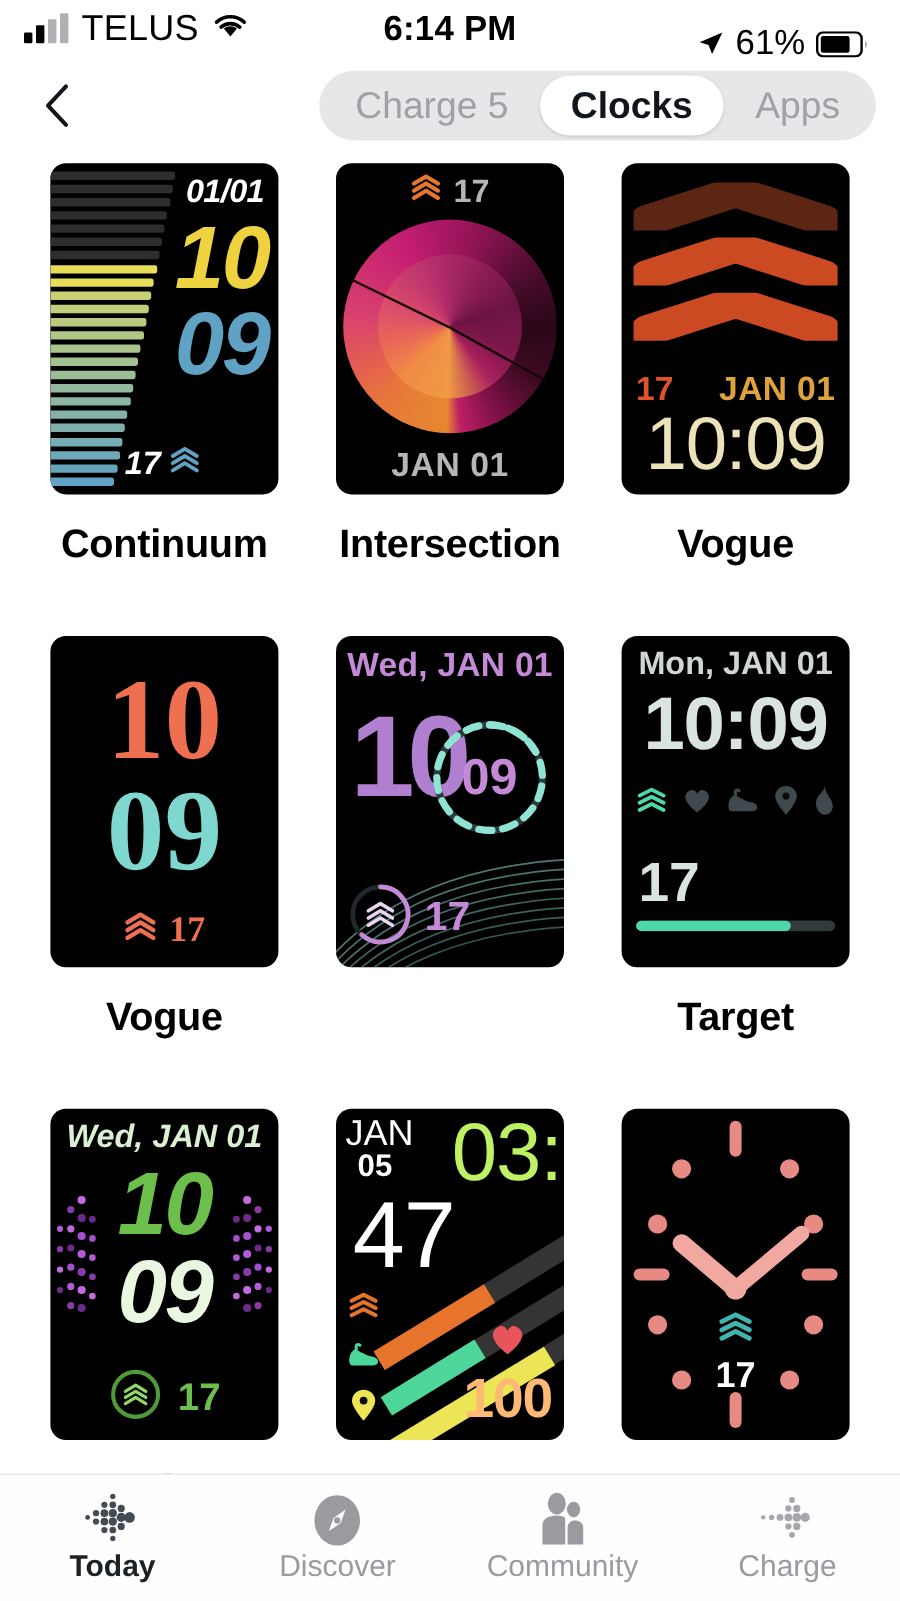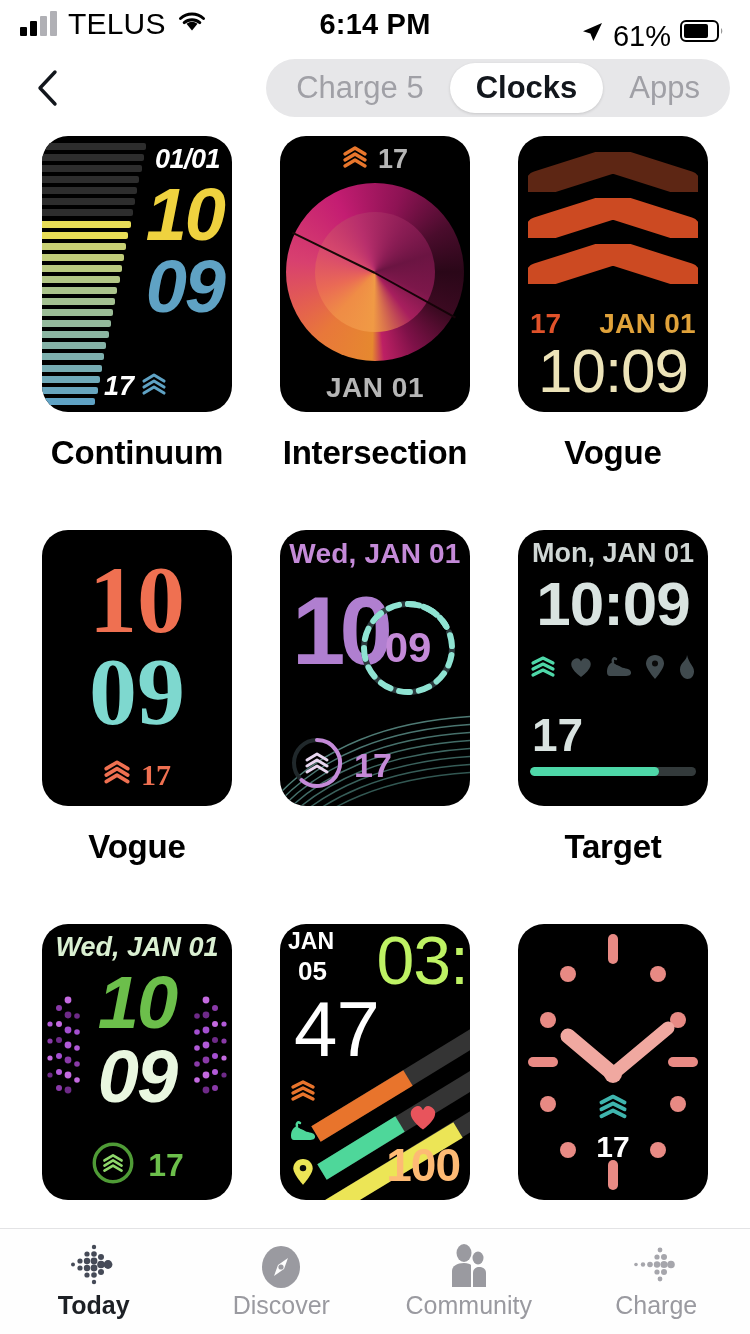--- a/index.html
+++ b/index.html
@@ -18,21 +18,21 @@
     padding: 0 26px 0 20px;
     position: relative;
   }
   .sb-left { display: flex; align-items: center; gap: 11px; }
   .sb-carrier { font-size: 30px; font-weight: 400; color: #000; letter-spacing: .2px; }
   .sb-center {
     position: absolute; left: 0; right: 0; text-align: center;
     font-size: 29px; font-weight: 600; color: #000; letter-spacing: .2px;
   }
   .sb-right {
-    margin-left: auto; display: flex; align-items: flex-start; gap: 9px;
+    margin-left: auto; display: flex; align-items: flex-end; gap: 9px;
     position: relative; z-index: 2; margin-top: 24px;
   }
   .sb-battery-text { font-size: 29px; font-weight: 400; color: #000; }
 
   .bars { display: flex; align-items: flex-end; gap: 3px; height: 24px; }
   .bars i { display: block; width: 7px; background: #000; border-radius: 1px; }
   .bars i:nth-child(1) { height: 9px; }
   .bars i:nth-child(2) { height: 15px; }
   .bars i:nth-child(3) { height: 20px; background: #b0b0b5; }
   .bars i:nth-child(4) { height: 25px; background: #b0b0b5; }
@@ -77,21 +77,21 @@
     display: grid;
     grid-template-columns: repeat(3, 190px);
     justify-content: center;
     column-gap: 48px;
     row-gap: 0;
     padding-top: 8px;
   }
   .cell { display: flex; flex-direction: column; align-items: center; }
   .face {
     width: 190px; height: 276px;
-    border-radius: 26px;
+    border-radius: 13px;
     background: #000;
     position: relative; overflow: hidden;
     flex: none;
   }
   .face-label {
     font-size: 33px; font-weight: 700; color: #000;
     margin-top: 22px; margin-bottom: 58px;
     letter-spacing: -.2px;
   }
 
@@ -256,21 +256,21 @@
   .pl-dots-r { right: 4px; }
   .pl-foot {
     position: absolute; left: 0; right: 0; bottom: 10px;
     display: flex; align-items: center; justify-content: center; gap: 12px;
   }
   .pl-foot .v { font-size: 32px; font-weight: 600; color: #6cbf4b; }
 
   
   .sl-mon {
     position: absolute; left: 8px; top: 6px;
-    font-size: 23px; font-weight: 700; color: #fff; line-height: 1;
+    font-size: 30px; font-weight: 400; color: #fff; line-height: 1;
   }
   .sl-day {
     position: absolute; left: 18px; top: 34px;
     font-size: 26px; font-weight: 700; color: #fff; line-height: 1;
   }
   .sl-h {
     position: absolute; right: 2px; top: 2px;
     font-size: 68px; font-weight: 400; color: #bef264; line-height: 1;
     letter-spacing: -1px;
   }

